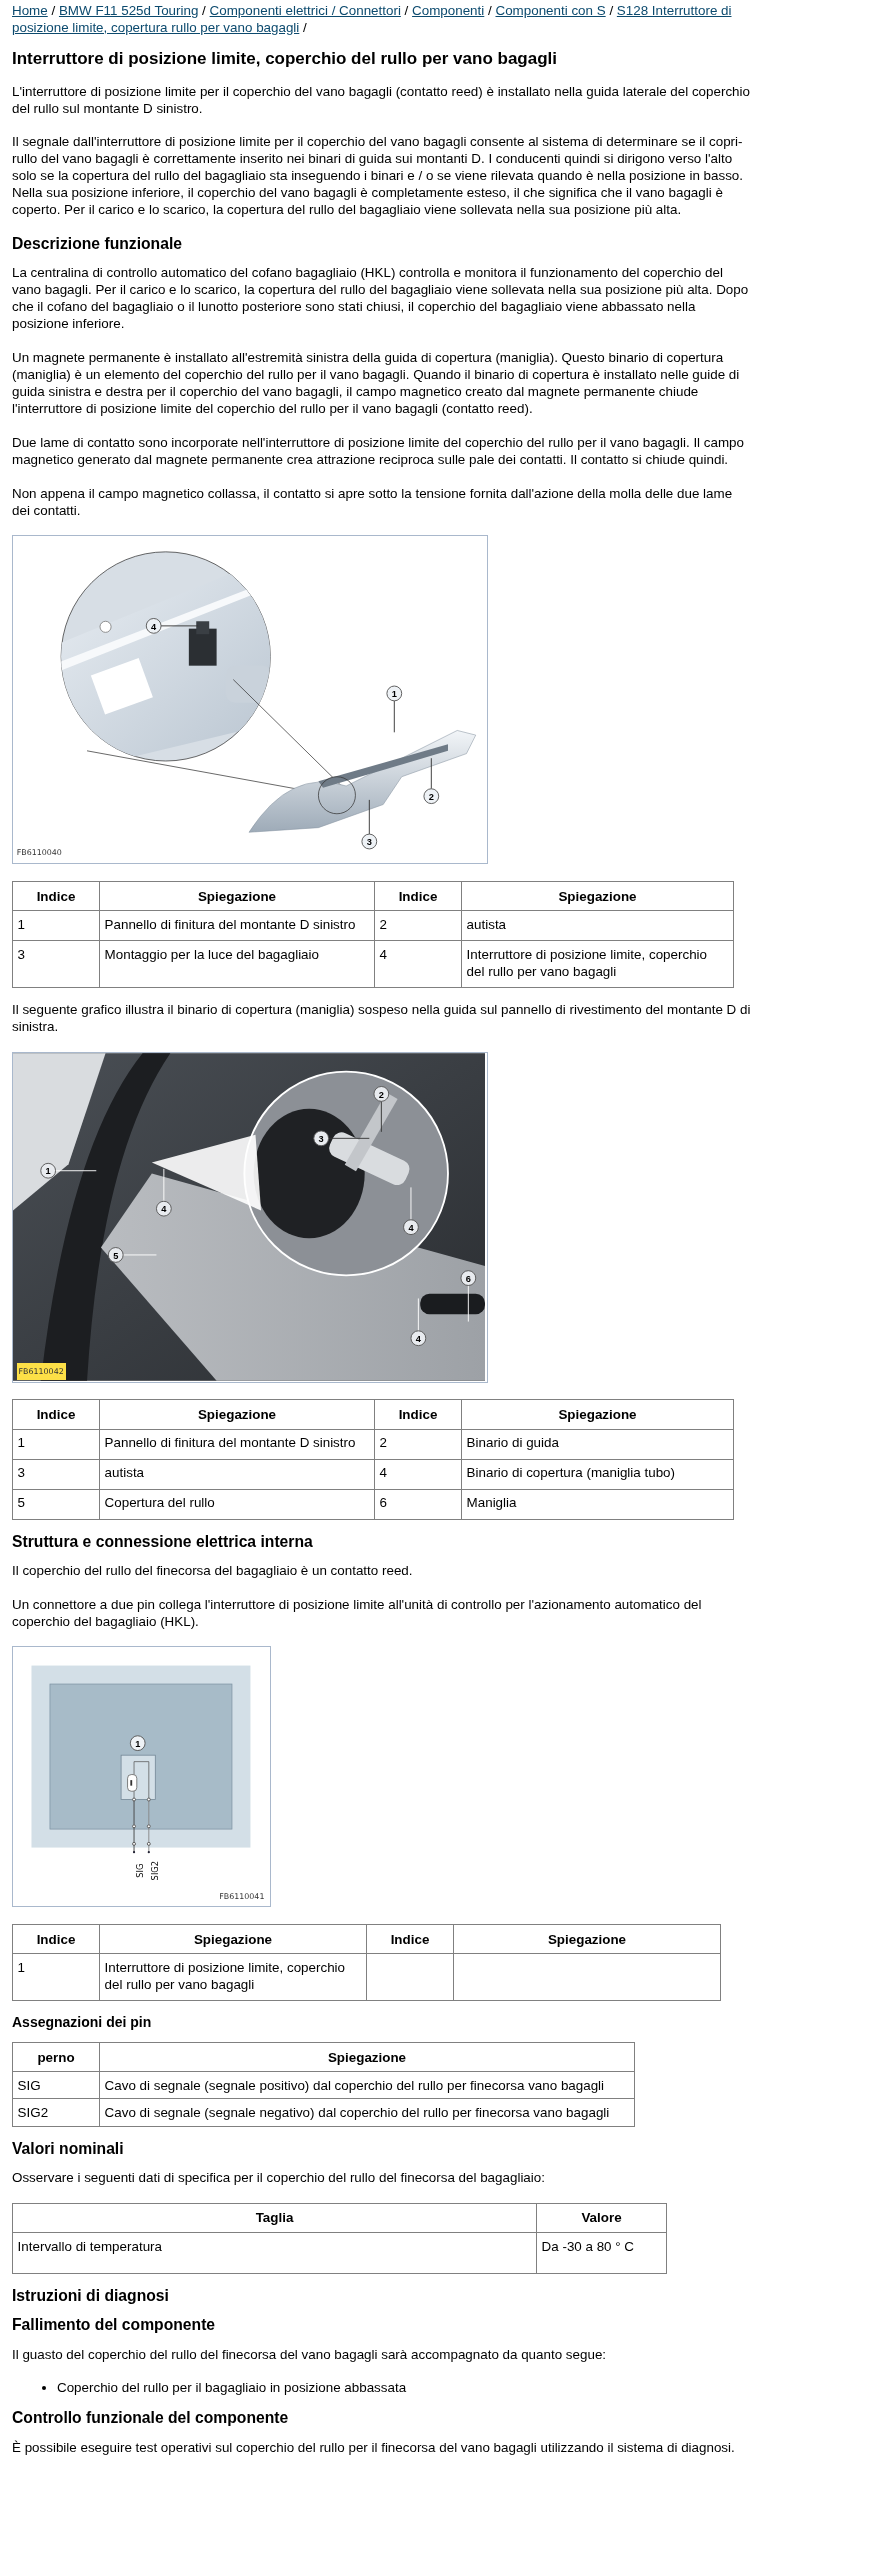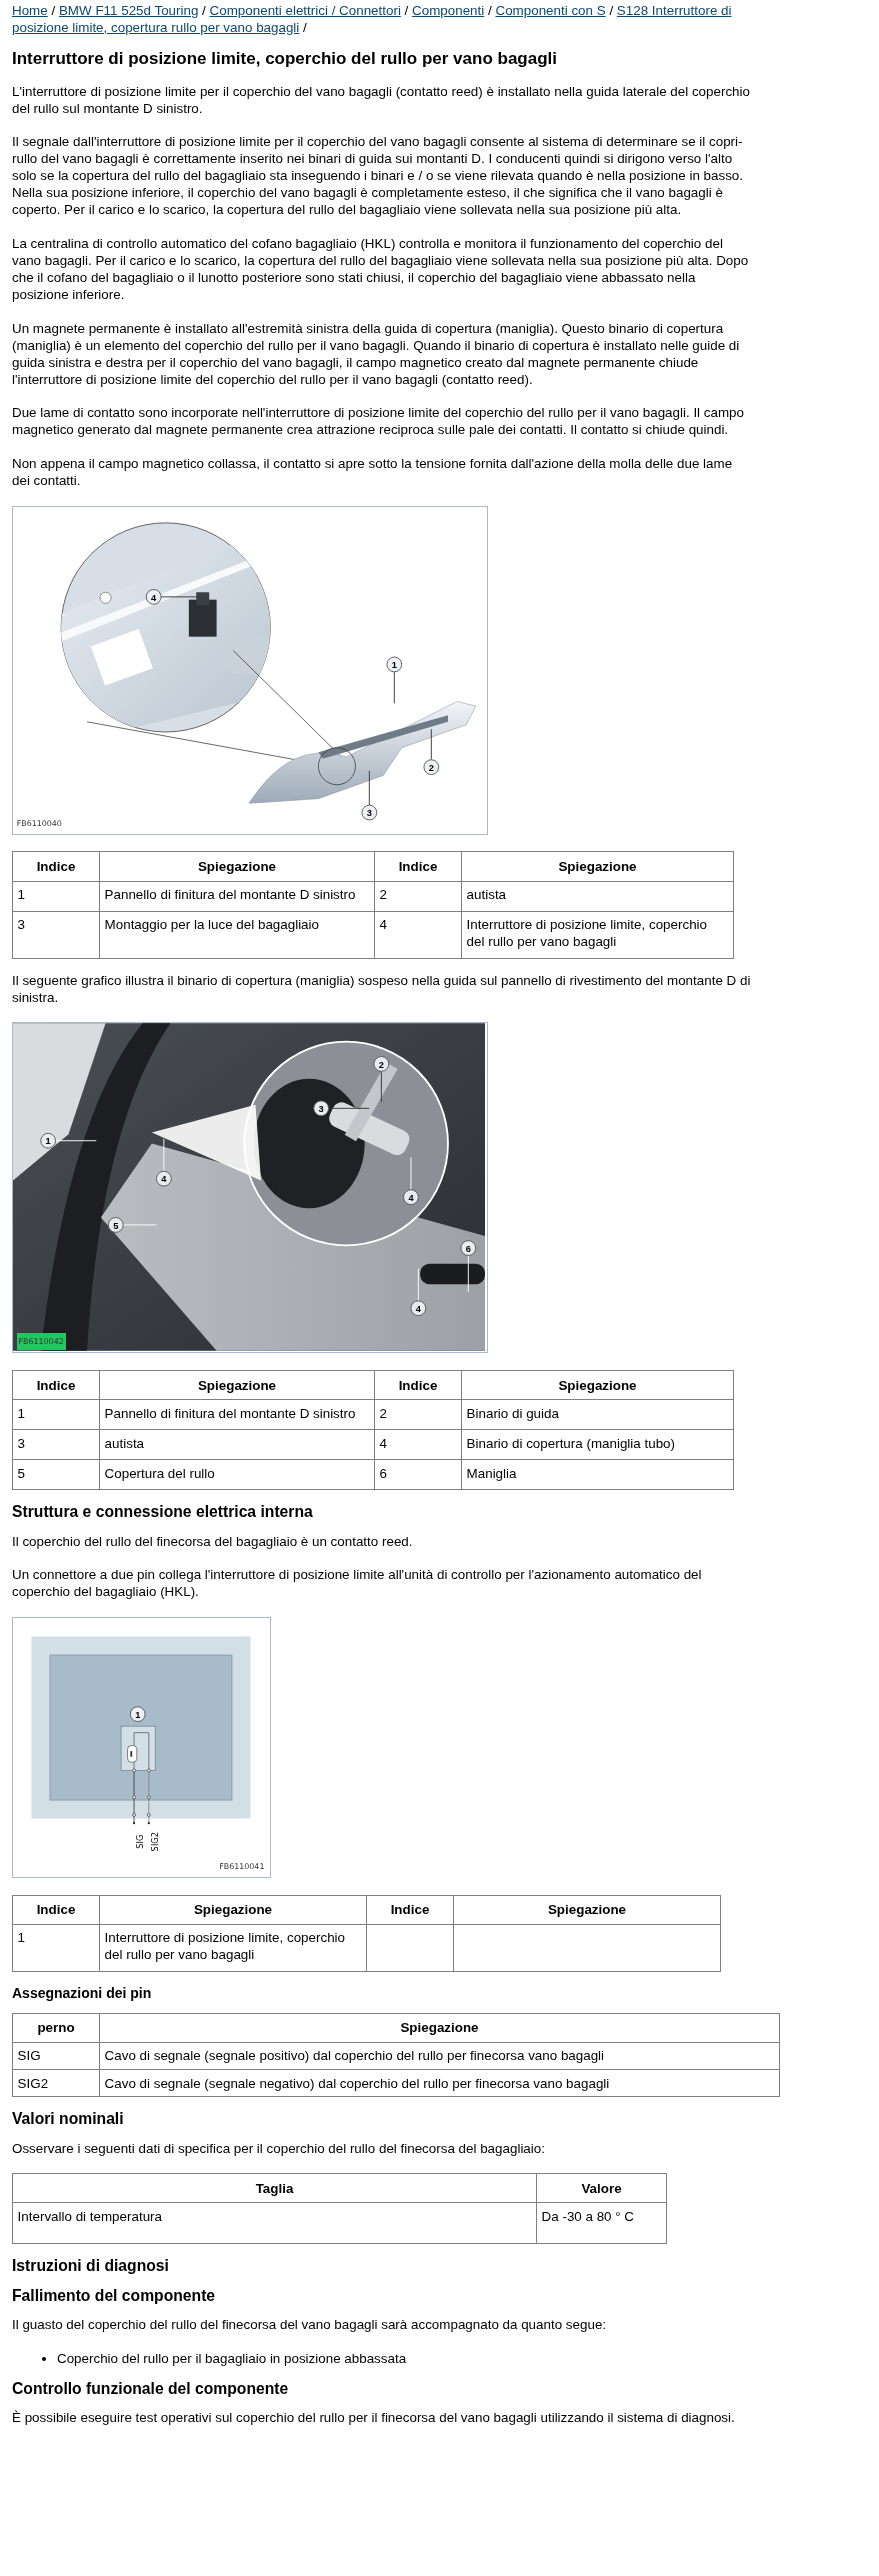--- a/index.html
+++ b/index.html
@@ -66,20 +66,21 @@
     <span class="sep">/</span>
     <a href="#">S128 Interruttore di posizione limite, copertura rullo per vano bagagli</a>
     <span class="sep">/</span>
   </div>
 
   <h1>Interruttore di posizione limite, coperchio del rullo per vano bagagli</h1>
 
   <p>L'interruttore di posizione limite per il coperchio del vano bagagli (contatto reed) è installato nella guida laterale del coperchio del rullo sul montante D sinistro.</p>
   <p>Il segnale dall'interruttore di posizione limite per il coperchio del vano bagagli consente al sistema di determinare se il copri-rullo del vano bagagli è correttamente inserito nei binari di guida sui montanti D. I conducenti quindi si dirigono verso l'alto solo se la copertura del rullo del bagagliaio sta inseguendo i binari e / o se viene rilevata quando è nella posizione in basso. Nella sua posizione inferiore, il coperchio del vano bagagli è completamente esteso, il che significa che il vano bagagli è coperto. Per il carico e lo scarico, la copertura del rullo del bagagliaio viene sollevata nella sua posizione più alta.</p>
 
+  <h2>Descrizione funzionale</h2>
   <p>La centralina di controllo automatico del cofano bagagliaio (HKL) controlla e monitora il funzionamento del coperchio del vano bagagli. Per il carico e lo scarico, la copertura del rullo del bagagliaio viene sollevata nella sua posizione più alta. Dopo che il cofano del bagagliaio o il lunotto posteriore sono stati chiusi, il coperchio del bagagliaio viene abbassato nella posizione inferiore.</p>
   <p>Un magnete permanente è installato all'estremità sinistra della guida di copertura (maniglia). Questo binario di copertura (maniglia) è un elemento del coperchio del rullo per il vano bagagli. Quando il binario di copertura è installato nelle guide di guida sinistra e destra per il coperchio del vano bagagli, il campo magnetico creato dal magnete permanente chiude l'interruttore di posizione limite del coperchio del rullo per il vano bagagli (contatto reed).</p>
   <p>Due lame di contatto sono incorporate nell'interruttore di posizione limite del coperchio del rullo per il vano bagagli. Il campo magnetico generato dal magnete permanente crea attrazione reciproca sulle pale dei contatti. Il contatto si chiude quindi.</p>
   <p>Non appena il campo magnetico collassa, il contatto si apre sotto la tensione fornita dall'azione della molla delle due lame dei contatti.</p>
 
   <div class="figure" style="width:476px;height:329px;">
     <svg width="472" height="326" viewBox="0 0 510 352" style="font-size:14.5px">
       <defs>
         <linearGradient id="g1" x1="0" y1="0" x2="1" y2="1">
           <stop offset="0" stop-color="#e9eef3"></stop>
@@ -232,21 +233,21 @@
         <line x1="118" y1="218" x2="155" y2="218" stroke="#fff"></line>
         <circle cx="111" cy="218" r="8" fill="#e8ebef" stroke="#555"></circle>
         <text x="111" y="222" font-size="10" text-anchor="middle" font-family="Liberation Sans, sans-serif" font-weight="bold">5</text>
       </g>
       <g>
         <line x1="492" y1="251" x2="492" y2="290" stroke="#fff"></line>
         <circle cx="492" cy="243" r="8" fill="#e8ebef" stroke="#555"></circle>
         <text x="492" y="247" font-size="10" text-anchor="middle" font-family="Liberation Sans, sans-serif" font-weight="bold">6</text>
       </g>
     </svg>
-    <span class="fig-code" style="background:#22c55e;padding:0 1.9px;text-align:center;">FB6110042</span>
+    <span class="fig-code" style="background:#fde047;padding:0 1.9px;text-align:center;">FB6110042</span>
   </div>
 
   <table class="legend" style="width:722px;">
     <colgroup>
         <col style="width:87px">
         <col style="width:275px">
         <col style="width:87px">
         <col>
       </colgroup>
     <thead>
@@ -331,21 +332,21 @@
         <td>1</td>
         <td>Interruttore di posizione limite, coperchio del rullo per vano bagagli</td>
         <td></td>
         <td></td>
       </tr>
     </tbody>
   </table>
 
   <h3>Assegnazioni dei pin</h3>
 
-  <table class="legend" style="width:768px;">
+  <table class="legend" style="width:623px;">
     <colgroup>
         <col style="width:87px">
         <col>
       </colgroup>
     <thead>
       <tr>
         <th>perno</th>
         <th>Spiegazione</th>
       </tr>
     </thead>

